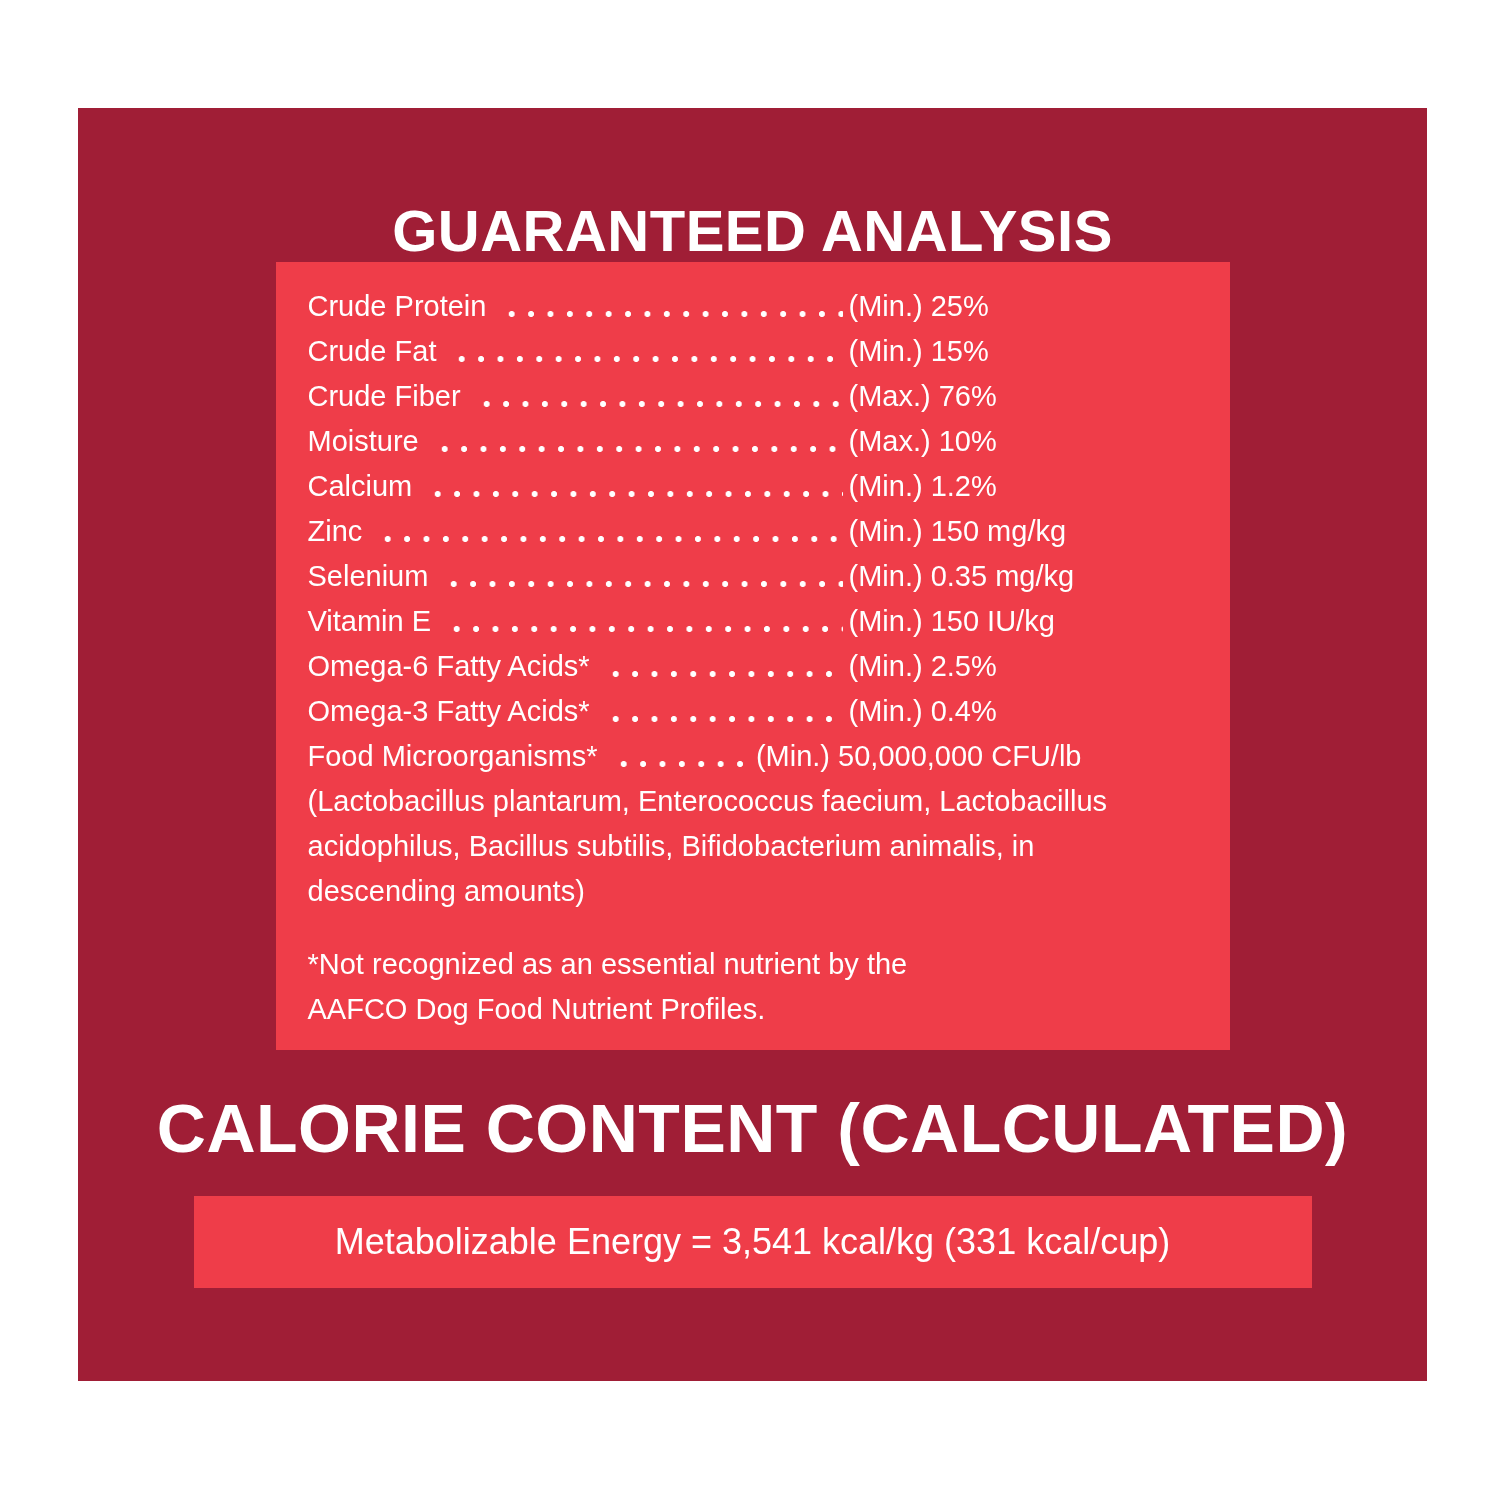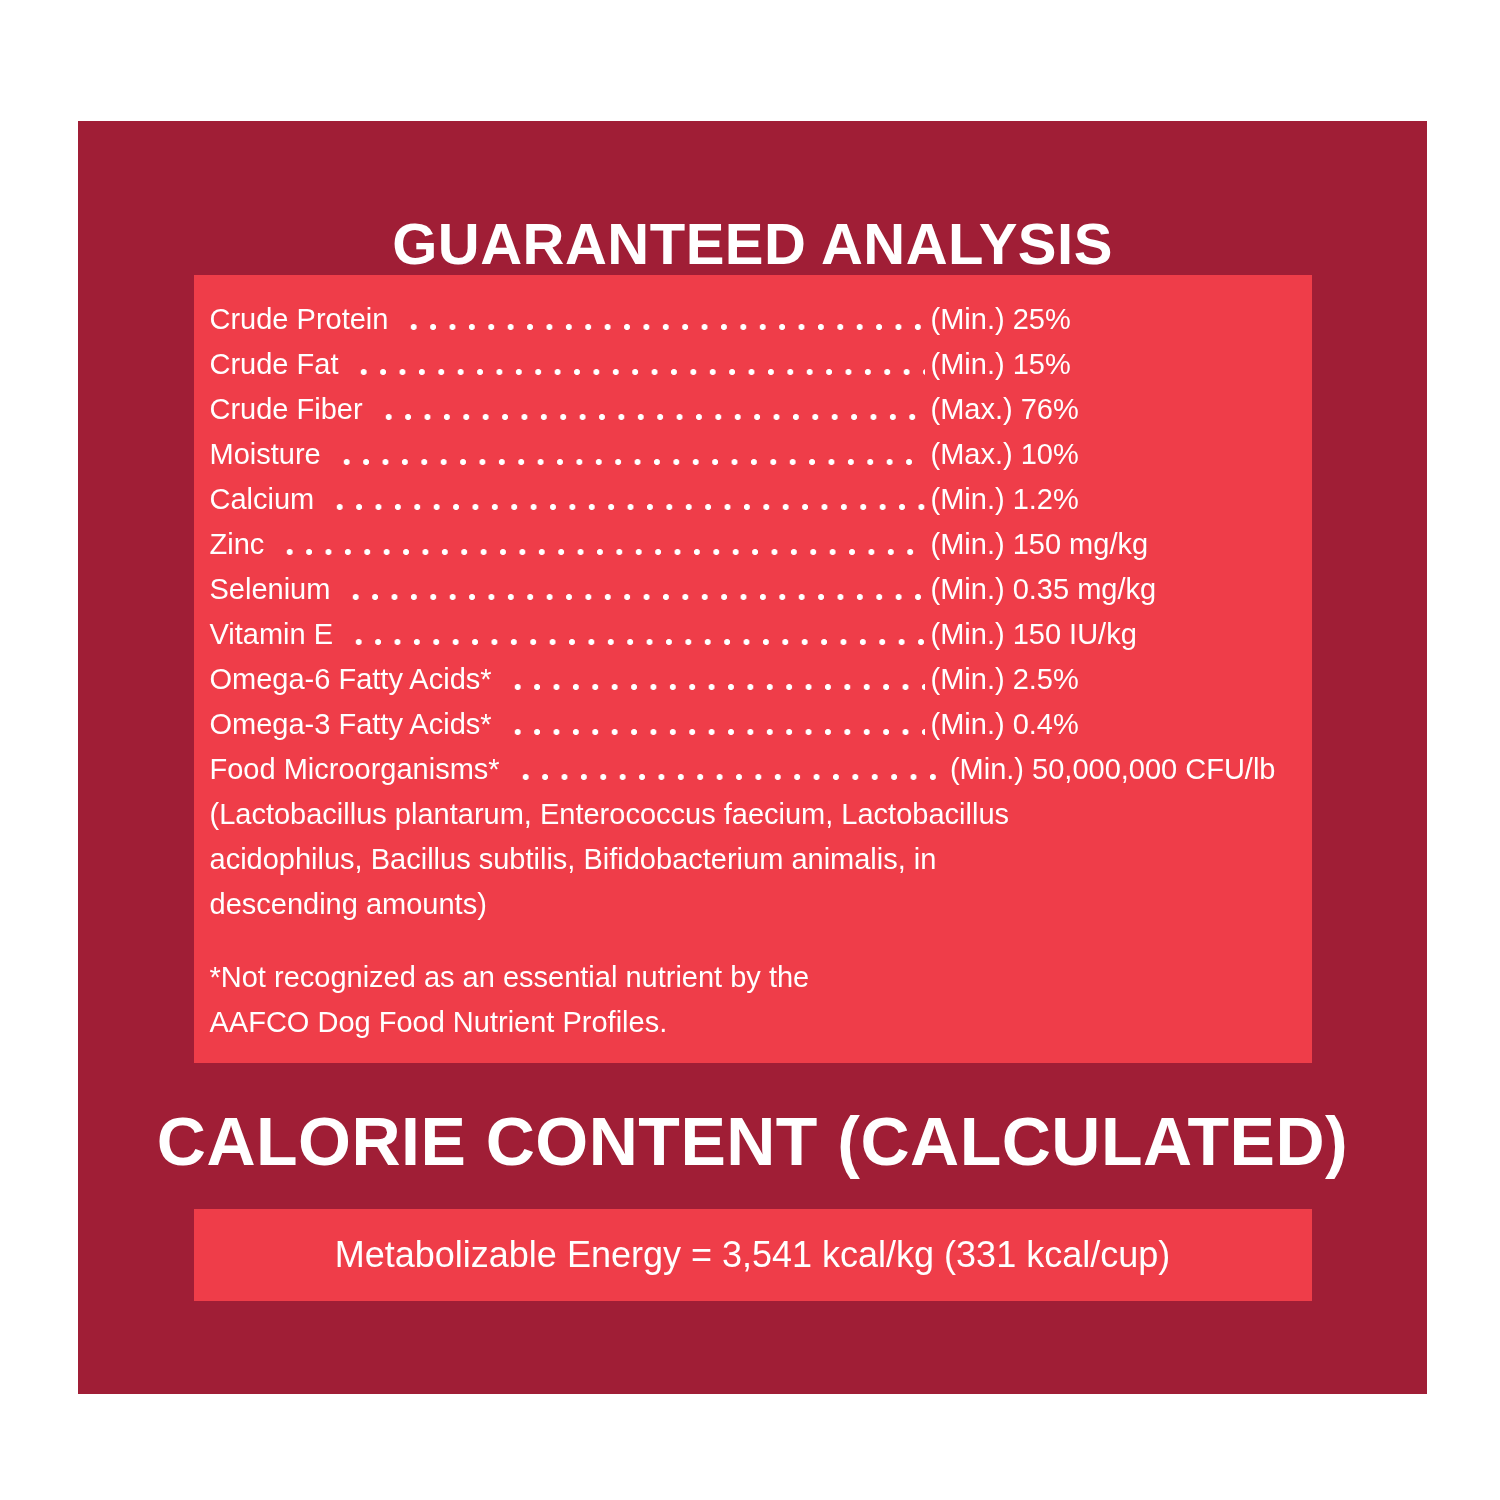--- a/index.html
+++ b/index.html
@@ -5,59 +5,59 @@
   html, body { margin: 0; padding: 0; }
   body {
     width: 1500px; height: 1500px;
     background: #ffffff;
     font-family: "Liberation Sans", sans-serif;
     overflow: hidden;
     position: relative;
   }
   .card {
     position: absolute;
-    left: 78px; top: 121px;
+    left: 78px; top: 108px;
     width: 1349px; height: 1273px;
     background: #A01E36;
     color: #ffffff;
   }
   .big-title {
     margin-top: 92px;
     text-align: center;
     font-size: 58px;
     line-height: 62px;
     font-weight: bold;
     letter-spacing: 0.5px;
     color: #ffffff;
   }
   .panel {
     margin: 0 auto;
-    width: 1118px;
+    width: 954px;
     box-sizing: border-box;
     background: #EF3D49;
-    padding: 22px 36px 18px 16px;
+    padding: 22px 36px 18px 32px;
   }
   .row {
     display: flex;
     height: 45px;
     line-height: 45px;
     font-size: 29px;
     font-weight: 500;
   }
   .lbl { flex: 0 0 auto; white-space: nowrap; }
   .leader {
     flex: 1 1 auto;
     margin: 0 6px 0 14px;
     background-image: radial-gradient(circle, #ffffff 2.7px, rgba(255,255,255,0) 3.3px);
     background-size: 19.4px 8px;
     background-repeat: repeat-x;
     background-position: left 2px bottom 11px;
   }
   .val { flex: 0 0 auto; white-space: nowrap; min-width: 345px; }
-  .row.last .val { min-width: 0; }
+  .row.last .val { margin-right: 112px; min-width: 0; }
   .note-line, .foot-line {
     height: 45px;
     line-height: 45px;
     font-size: 29px;
     font-weight: 500;
     white-space: nowrap;
   }
   .footnote { margin-top: 28px; }
   .calorie-title {
     margin-top: 46px;

